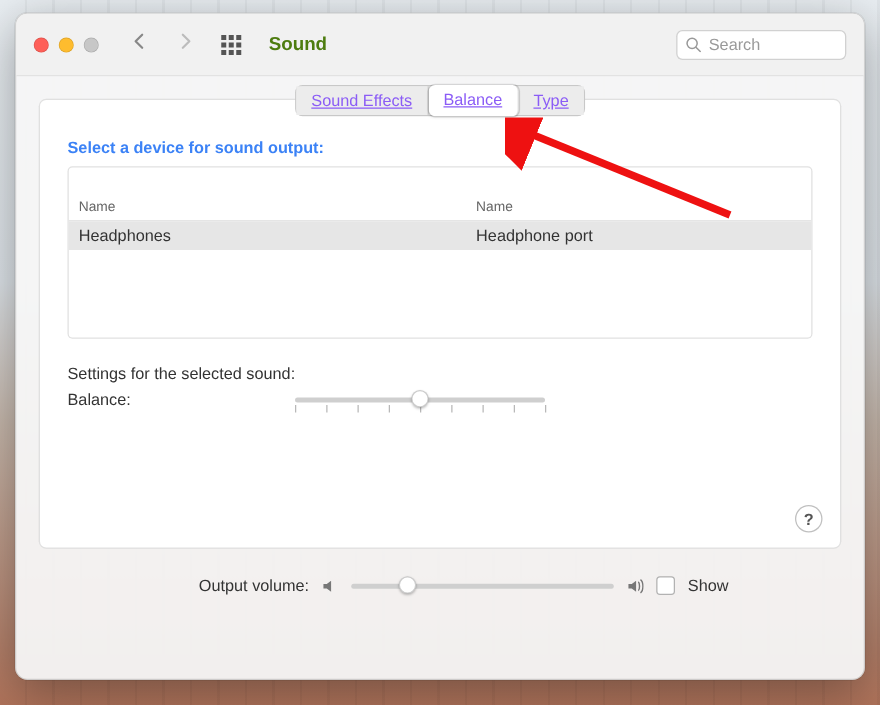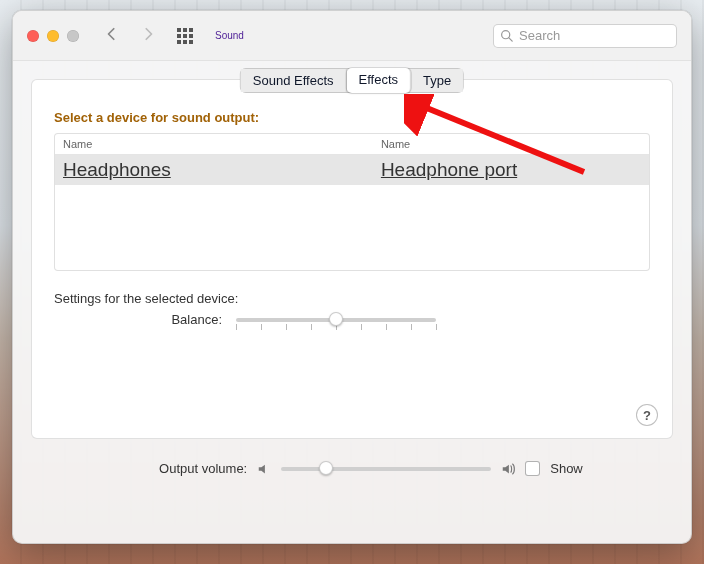--- a/index.html
+++ b/index.html
@@ -35,25 +35,25 @@
     background: #f1f1f1;
     border-bottom: 1px solid rgba(0,0,0,0.06);
   }
   .traffic { display:flex; gap:8px; margin-right:18px;}
   .dot { width:12px;height:12px;border-radius:50%; box-shadow: inset 0 0 0 0.5px rgba(0,0,0,0.15);}
   .dot.r{background:#fe5f58;} .dot.y{background:#febc2e;} .dot.g{background:#c7c7c7;}
   .nav-arrows { display:flex; gap:22px; margin-right:14px; color:#888;}
   .nav-arrows svg { width:14px; height:14px; }
   .apps-icon { display:grid; grid-template-columns:repeat(3,4px); grid-template-rows:repeat(3,4px); gap:2px; margin-right:14px;}
   .apps-icon span{background:#555;width:4px;height:4px;}
-  .title { font-size:10px; font-weight:400; color:#4c1d95; }
+  .title { font-size:15px; font-weight:700; color:#4d7c0f; }
   .search {
     margin-left:auto;
     display:flex; align-items:center;
-    width:184px; height:24px;
+    width:136px; height:24px;
     background:#fff;
     border:1px solid rgba(0,0,0,0.18);
     border-radius:5px;
     padding:0 6px;
     color:#999;
     font-size:13px;
     gap:6px;
   }
   .search svg{width:13px;height:13px;}
   .panel {
@@ -69,57 +69,58 @@
   .seg {
     position:absolute; top:-12px; left:50%; transform:translateX(-50%);
     display:flex;
     background:#ececec;
     border:1px solid rgba(0,0,0,0.15);
     border-radius:6px;
     overflow:visible;
   }
   .seg .seg-item{
     padding:4px 12px;
-    font-size:13px; color:#0f172a;
+    font-size:13px; color:#8b5cf6;
     border-right:1px solid rgba(0,0,0,0.12);
     background:#ececec;
     cursor:pointer;
+    text-decoration:underline;
   }
   .seg .seg-item:last-child{border-right:none;}
   .seg .seg-item.active{
     background:#fff;
     border-radius:5px;
     box-shadow:0 0 0 1px rgba(0,0,0,0.12), 0 1px 2px rgba(0,0,0,0.08);
     position:relative; z-index:1;
     margin:-1px 0;
   }
   .section-label{
-    font-size:13px; font-weight:600; color:#a16207;
+    font-size:13px; font-weight:600; color:#3b82f6;
     padding: 14px 22px 8px 22px;
   }
   .table{
     margin:0 22px;
     border:1px solid rgba(0,0,0,0.12);
     border-radius:4px;
     background:#fff;
     height:138px;
     overflow:hidden;
   }
-  .thead{display:flex; font-size:11px; color:#666; padding:4px 8px; border-bottom:1px solid rgba(0,0,0,0.1);}
+  .thead{display:flex; font-size:11px; color:#666; padding:4px 8px; border-bottom:1px solid rgba(0,0,0,0.1);margin-top:22px;}
   .thead .col-name{flex:0 0 55%;}
   .thead .col-type{flex:1;}
-  .trow{display:flex; font-size:19px; color:#333; background:#e6e6e6; padding:4px 8px;text-decoration:underline;}
+  .trow{display:flex; font-size:13px; color:#333; background:#e6e6e6; padding:4px 8px;}
   .trow .col-name{flex:0 0 55%;}
   .settings-label{
     font-size:13px; color:#333; padding:20px 22px 6px 22px;
   }
   .balance-row{
     display:flex; align-items:center; gap:14px; padding:0 22px; font-size:13px; color:#333;
   }
-  .balance-row .lbl{flex:0 0 168px; text-align:right;}
+  .balance-row .lbl{flex:0 0 168px; }
   .slider-wrap{position:relative;flex:0 0 200px;}
   .track{height:4px;background:#cfcfcf;border-radius:2px;position:relative;}
   .ticks{position:absolute;top:6px;left:0;right:0;height:6px;}
   .ticks span{position:absolute;width:1px;height:6px;background:#b8b8b8;}
   .knob{
     position:absolute; top:-6px; width:14px;height:14px;border-radius:50%;
     background:#fff;border:1px solid rgba(0,0,0,0.2);box-shadow:0 1px 2px rgba(0,0,0,0.25);
     left:calc(50% - 7px);
   }
   .lr{display:flex;justify-content:space-between;font-size:10px;color:#777;margin-top:10px;}
@@ -195,38 +196,38 @@
           <circle cx="7" cy="7" r="5" fill="none" stroke="#999" stroke-width="1.5"></circle>
           <line x1="11" y1="11" x2="15" y2="15" stroke="#999" stroke-width="1.5" stroke-linecap="round"></line>
         </svg>
       <span>Search</span>
     </div>
   </div>
 
   <div class="panel">
     <div class="seg">
       <div class="seg-item">Sound Effects</div>
-      <div class="seg-item active">Effects</div>
+      <div class="seg-item active">Balance</div>
       <div class="seg-item">Type</div>
     </div>
 
     <div class="section-label">Select a device for sound output:</div>
 
     <div class="table">
       <div class="thead">
         <div class="col-name">Name</div>
         <div class="col-type">Name</div>
       </div>
       <div class="trow">
         <div class="col-name">Headphones</div>
         <div class="col-type">Headphone port</div>
       </div>
     </div>
 
-    <div class="settings-label">Settings for the selected device:</div>
+    <div class="settings-label">Settings for the selected sound:</div>
 
     <div class="balance-row">
       <div class="lbl">Balance:</div>
       <div class="slider-wrap">
         <div class="track"></div>
         <div class="ticks">
           <span style="left:0%"></span>
             <span style="left:12.5%"></span>
             <span style="left:25%"></span>
             <span style="left:37.5%"></span>

